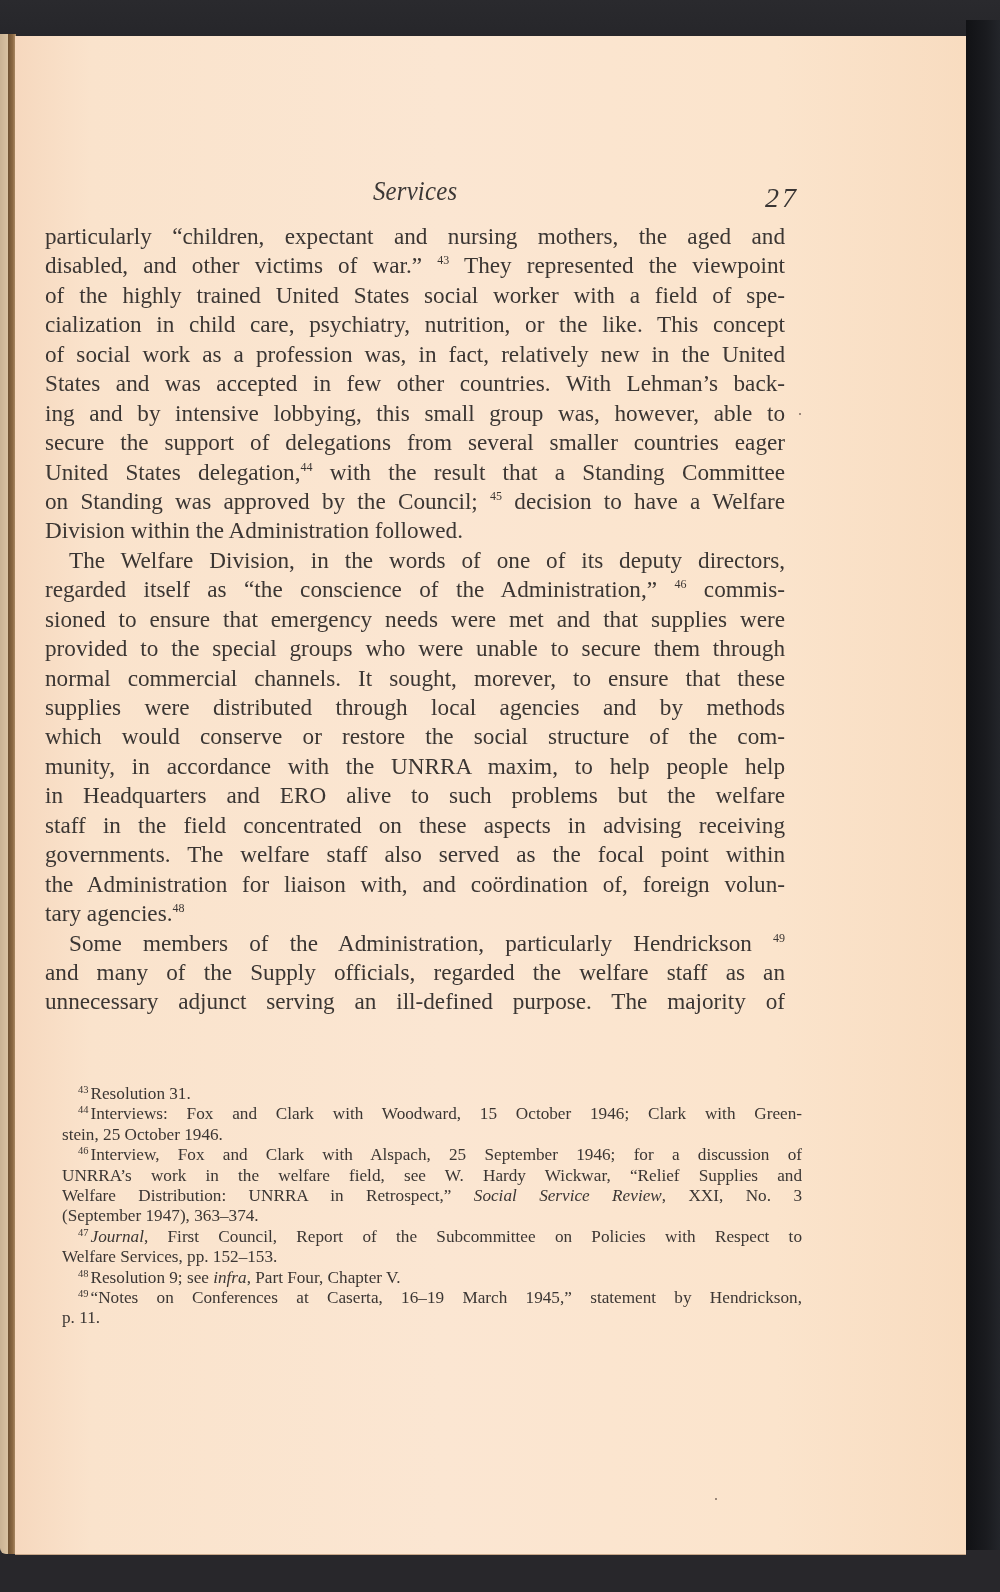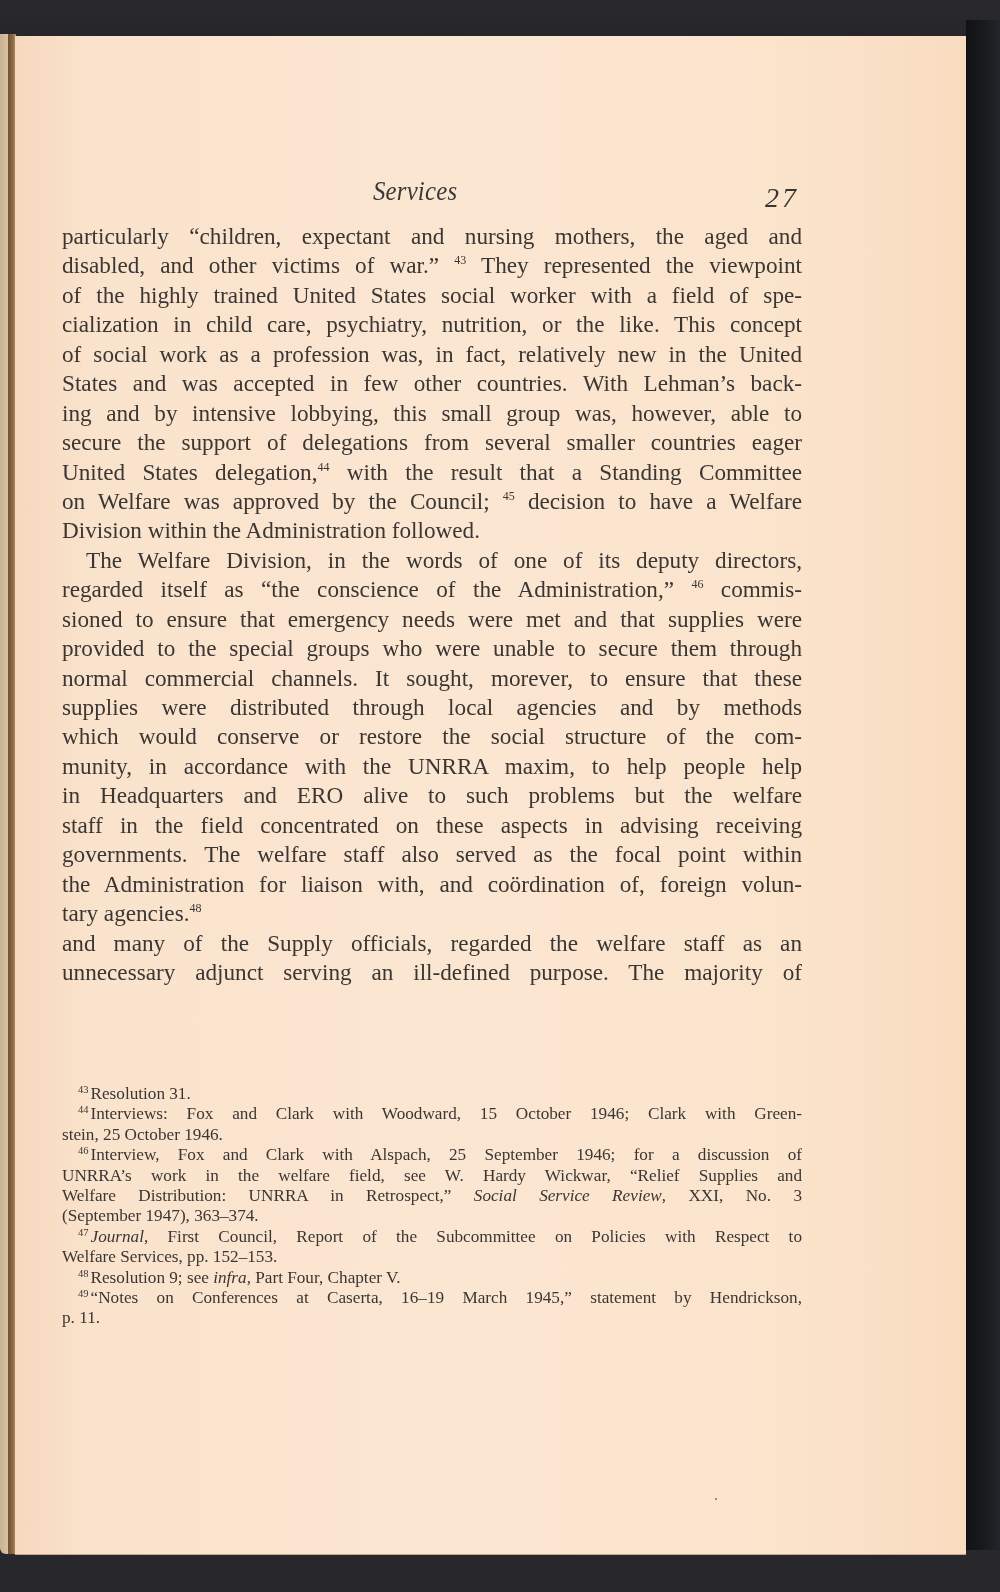--- a/index.html
+++ b/index.html
@@ -66,21 +66,21 @@
   .page-number {
     position: absolute;
     left: 750px;
     top: 6px;
     font-size: 28px;
     color: #3a3634;
     letter-spacing: 3px;
   }
   .body-text {
     position: absolute;
-    left: 47px;
+    left: 30px;
     top: 186px;
     width: 740px;
     color: #3b3633;
     font-size: 23.2px;
     line-height: 29.45px;
   }
   .line {
     display: block;
     white-space: nowrap;
     text-align: justify;
@@ -147,35 +147,36 @@
   <div class="body-text">
     <span class="line"><span>particularly “children, expectant and nursing mothers, the aged and</span></span>
     <span class="line"><span>disabled, and other victims of war.”</span> <sup>43</sup><span> They represented the viewpoint</span></span>
     <span class="line"><span>of the highly trained United States social worker with a field of spe-</span></span>
     <span class="line"><span>cialization in child care, psychiatry, nutrition, or the like. This concept</span></span>
     <span class="line"><span>of social work as a profession was, in fact, relatively new in the United</span></span>
     <span class="line"><span>States and was accepted in few other countries. With Lehman’s back-</span></span>
     <span class="line"><span>ing and by intensive lobbying, this small group was, however, able to</span></span>
     <span class="line"><span>secure the support of delegations from several smaller countries eager</span></span>
     <span class="line"><span>United States delegation,</span><sup>44</sup><span> with the result that a Standing Committee</span></span>
-    <span class="line"><span>on Welfare was approved by the Council; </span><sup>45</sup><span> decision to have a Welfare</span></span>
+    <span class="line"><span>on Standing was approved by the Council; </span><sup>45</sup><span> decision to have a Welfare</span></span>
     <span class="line last"><span>Division within the Administration followed.</span></span>
     <span class="line indent"><span>The Welfare Division, in the words of one of its deputy directors,</span></span>
     <span class="line"><span>regarded itself as “the conscience of the Administration,” </span><sup>46</sup><span> commis-</span></span>
     <span class="line"><span>sioned to ensure that emergency needs were met and that supplies were</span></span>
     <span class="line"><span>provided to the special groups who were unable to secure them through</span></span>
     <span class="line"><span>normal commercial channels. It sought, morever, to ensure that these</span></span>
     <span class="line"><span>supplies were distributed through local agencies and by methods</span></span>
     <span class="line"><span>which would conserve or restore the social structure of the com-</span></span>
     <span class="line"><span>munity, in accordance with the UNRRA maxim, to help people help</span></span>
     <span class="line"><span>in Headquarters and ERO alive to such problems but the welfare</span></span>
     <span class="line"><span>staff in the field concentrated on these aspects in advising receiving</span></span>
     <span class="line"><span>governments. The welfare staff also served as the focal point within</span></span>
     <span class="line"><span>the Administration for liaison with, and coördination of, foreign volun-</span></span>
     <span class="line last"><span>tary agencies.</span><sup>48</sup></span>
+    <span class="line indent"><span>Some members of the Administration, particularly Hendrickson </span><sup>49</sup></span>
     <span class="line"><span>and many of the Supply officials, regarded the welfare staff as an</span></span>
     <span class="line"><span>unnecessary adjunct serving an ill-defined purpose. The majority of</span></span>
   </div>
 
   <div class="footnotes">
     <span class="fn-line last indent"><span class="fn-sup">43</span><span>Resolution 31.</span></span>
 
     <span class="fn-line indent"><span class="fn-sup">44</span><span>Interviews: Fox and Clark with Woodward, 15 October 1946; Clark with Green-</span></span>
     <span class="fn-line last"><span>stein, 25 October 1946.</span></span>
 

